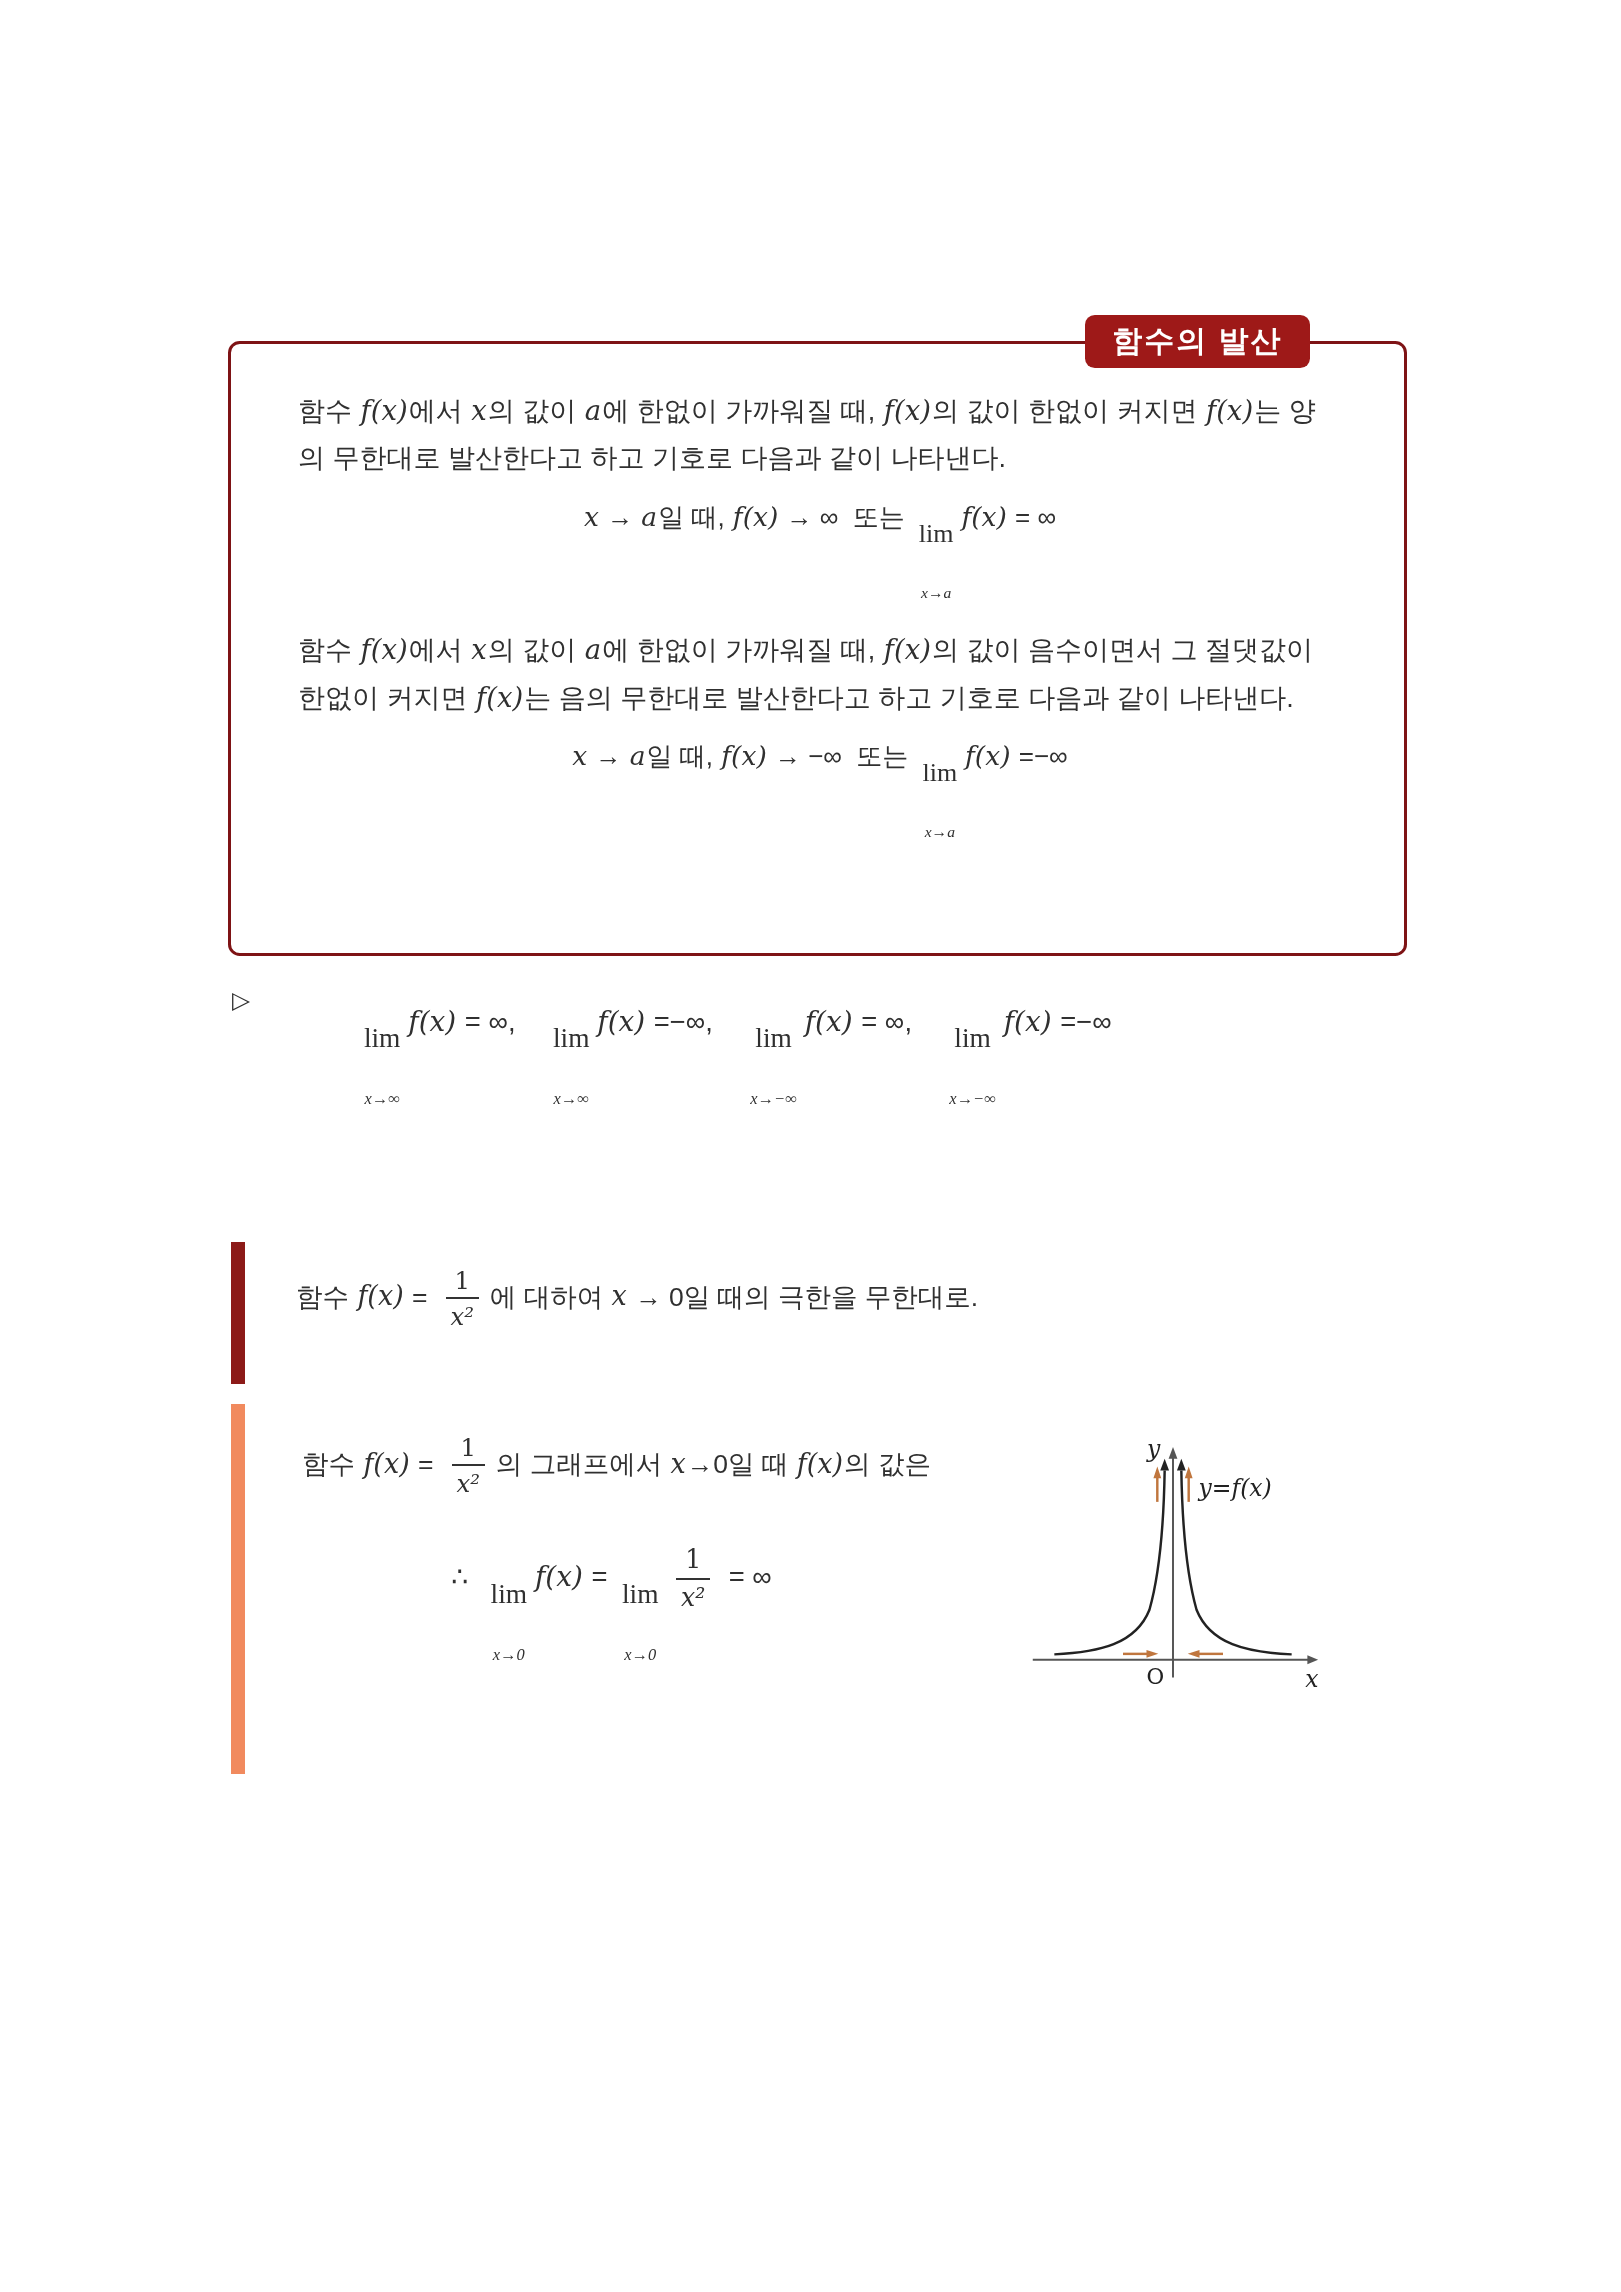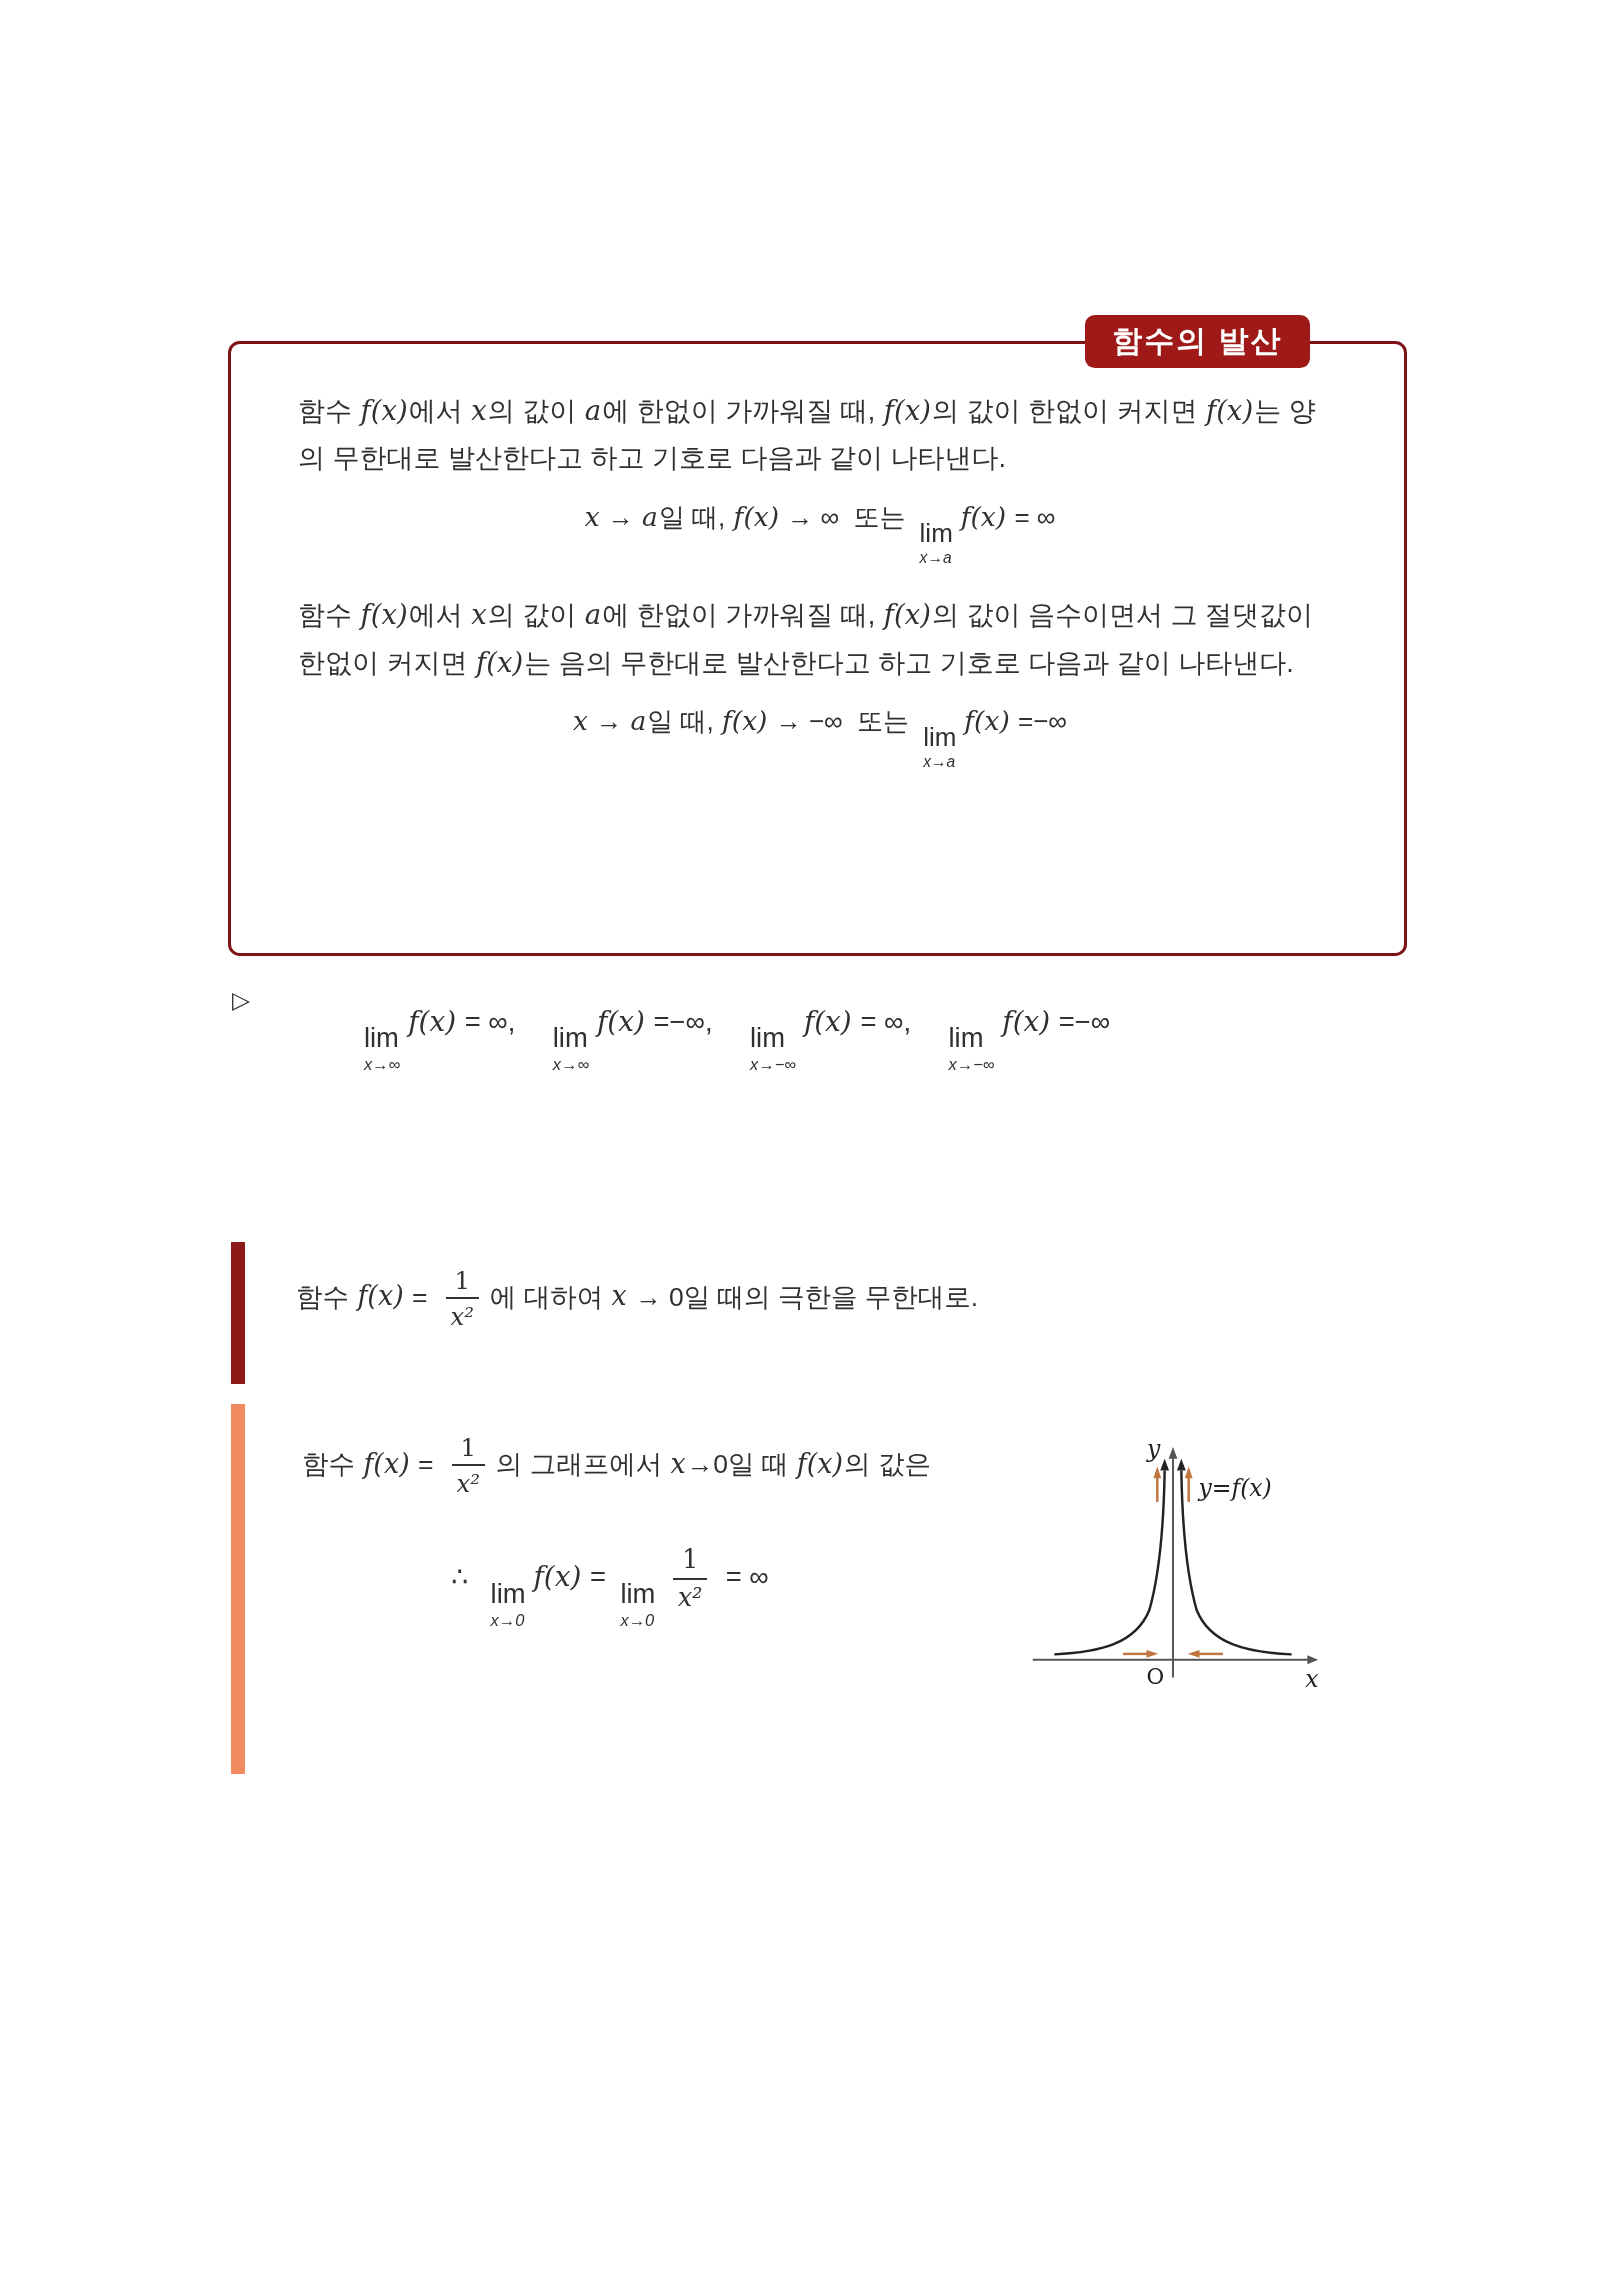--- a/index.html
+++ b/index.html
@@ -39,23 +39,24 @@
   }
 
   
   .f-txt { font-family:"Liberation Sans","DejaVu Sans",sans-serif; }
   .f-var {
     font-family:"DejaVu Serif","Liberation Serif",serif;
     font-style:italic; font-size:1.02em;
     padding:0 1px;
   }
   .f-lim {
-    display:inline-flex; flex-direction:column; align-items:flex-start;
+    display:inline-flex; flex-direction:column; align-items:center;
     vertical-align:-0.62em; margin:0 6.9px;
-    font-family:Liberation Sans, sans-serif;
+    font-family:Liberation Serif, serif;
+    gap:34px;
   }
   .f-lim-top { line-height:1; }
   .f-lim-sub { font-size:0.60em; font-style:italic; line-height:1; margin-top:3.9px; }
   .f-frac {
     display:inline-flex; flex-direction:column; align-items:center;
     vertical-align:middle; margin:0 6.9px;
     font-family:"DejaVu Serif","Liberation Serif",serif;
   }
   .f-num { font-size:0.92em; line-height:1.2; padding:0 8.8px 2px 8.8px; border-bottom:2px solid #333; }
   .f-den { font-size:0.92em; line-height:1.2; padding:2.9px 8.8px 0 8.8px; font-style:italic; }

